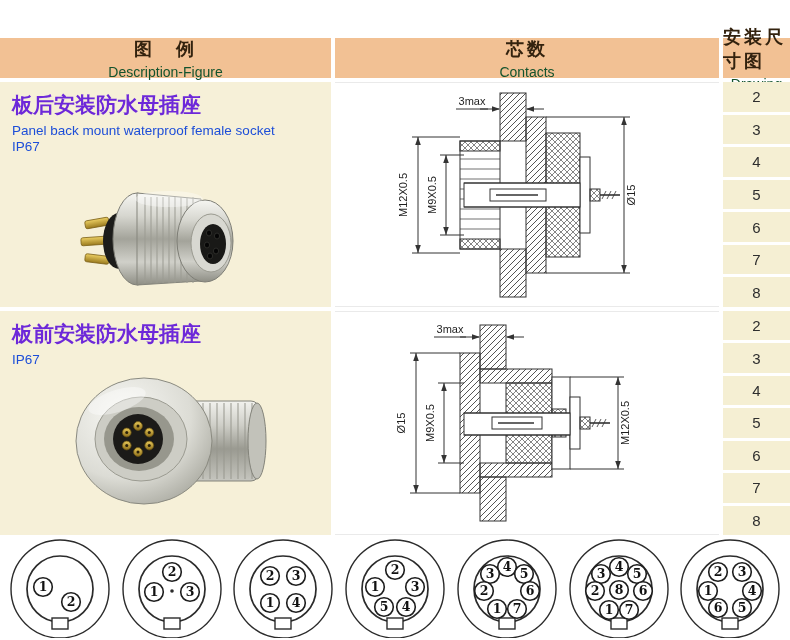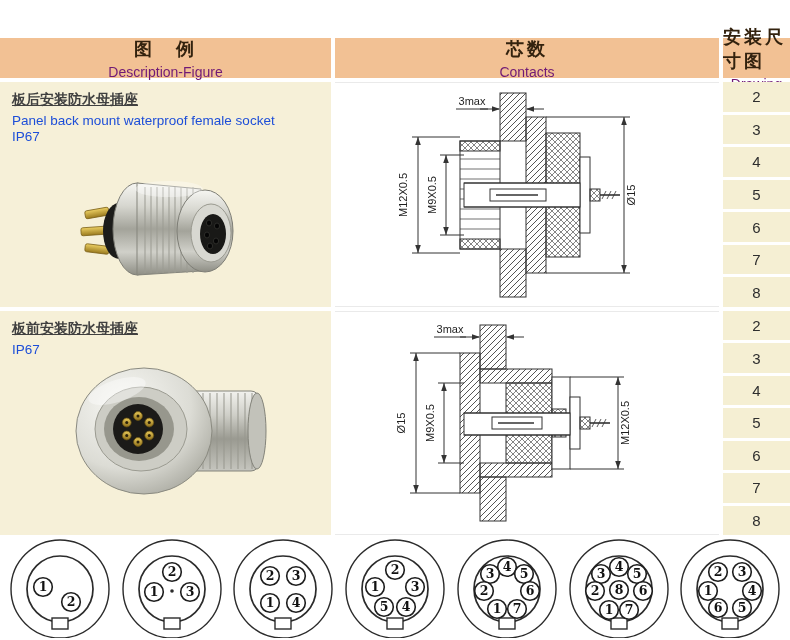--- a/index.html
+++ b/index.html
@@ -6,23 +6,23 @@
   body{font-family:"Liberation Sans","DejaVu Sans",sans-serif;}
   .page{
     width:790px;height:638px;padding-top:2px;box-sizing:border-box;
     display:grid;
     grid-template-columns:331px 384px 67px;
     grid-template-rows:76px 225px 224px 99px;
     gap:4px;background:#ffffff;
   }
   .hcell{background:#F2C194;display:flex;flex-direction:column;align-items:center;justify-content:center;gap:3px;margin-top:36px;}
   .hzh{font-family:"Liberation Serif","DejaVu Serif",serif;font-size:18px;font-weight:bold;color:#33220e;letter-spacing:3px;}
-  .hen{font-size:14px;color:#701a75;}
+  .hen{font-size:14px;color:#14532d;}
   .fig-cell{background:#F6F0D8;padding:7px 0 0 12px;box-sizing:border-box;}
-  .title-zh{font-size:14px;font-weight:bold;color:#404040;margin:2px 0 4px 0;text-decoration:underline;}
+  .title-zh{font-size:21px;font-weight:bold;color:#6d28d9;margin:2px 0 4px 0;}
   .title-en{font-size:13.5px;color:#1d4ed8;line-height:1.22;}
   .photo{display:flex;justify-content:center;margin-top:5px;}
   .draw-cell{background:#ffffff;display:flex;align-items:center;justify-content:center;border-top:1px solid #eaeaea;border-bottom:1px solid #eaeaea;}
   .contacts-col{display:grid;grid-template-rows:repeat(7,1fr);row-gap:3px;}
   .contact-cell{background:#F5EFD3;display:flex;align-items:center;justify-content:center;font-size:15px;color:#2e2e2e;}
   .pin-strip{grid-column:1/4;background:#ffffff;display:flex;align-items:center;justify-content:space-evenly;}
   .pin-wrap{line-height:0;}
 </style>
 </head>
 <body>

